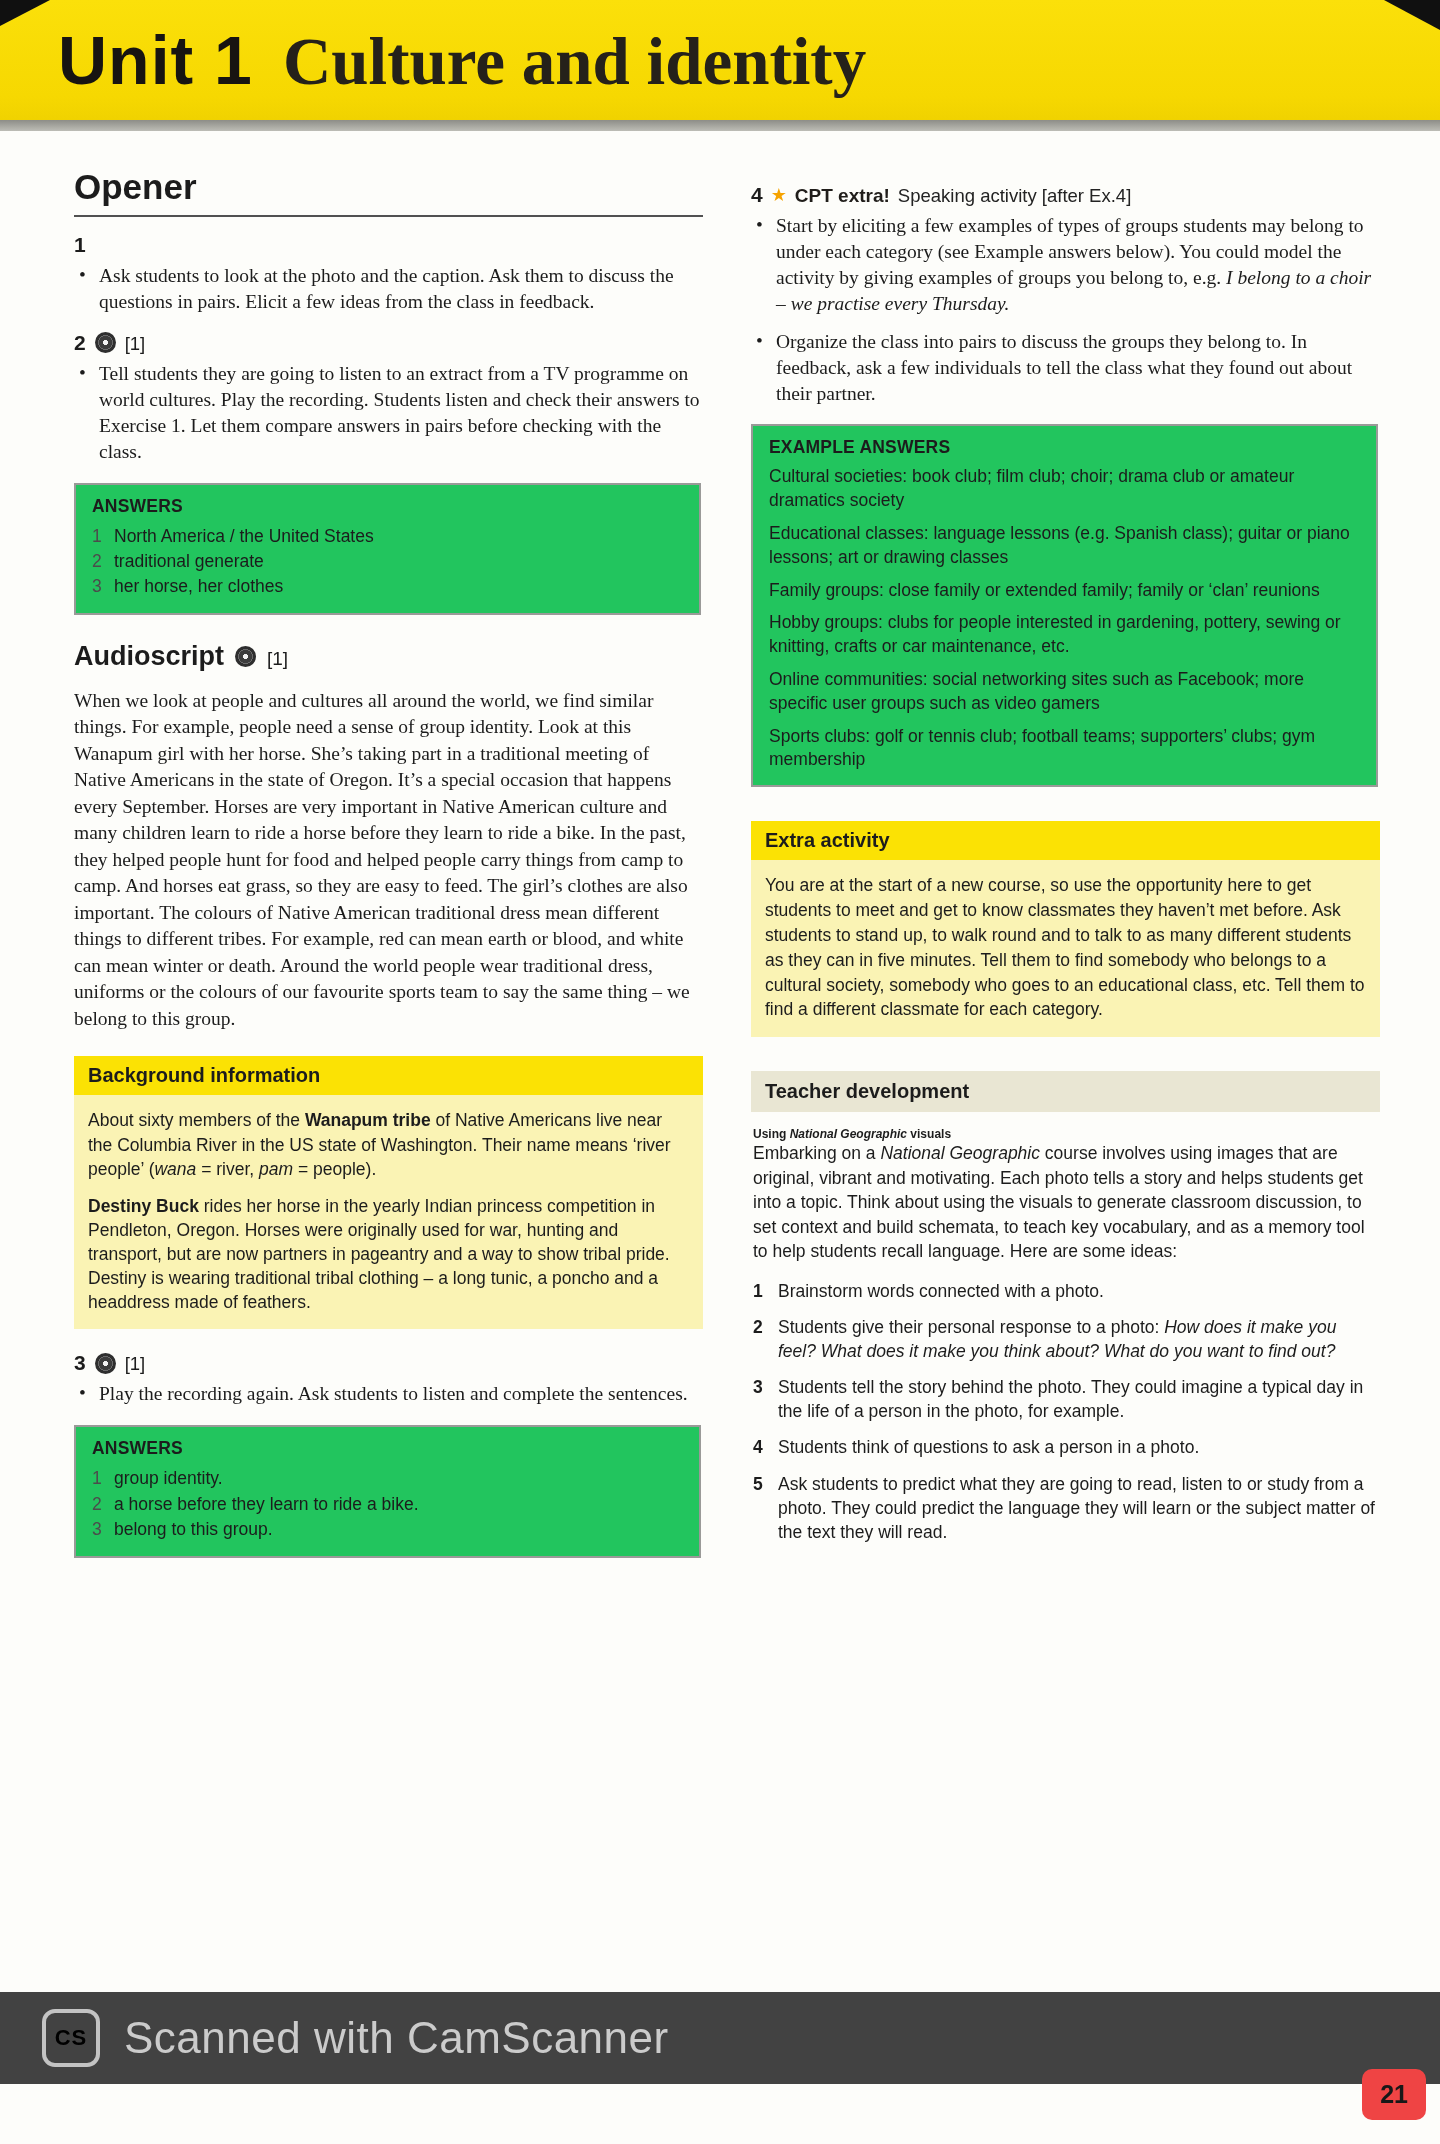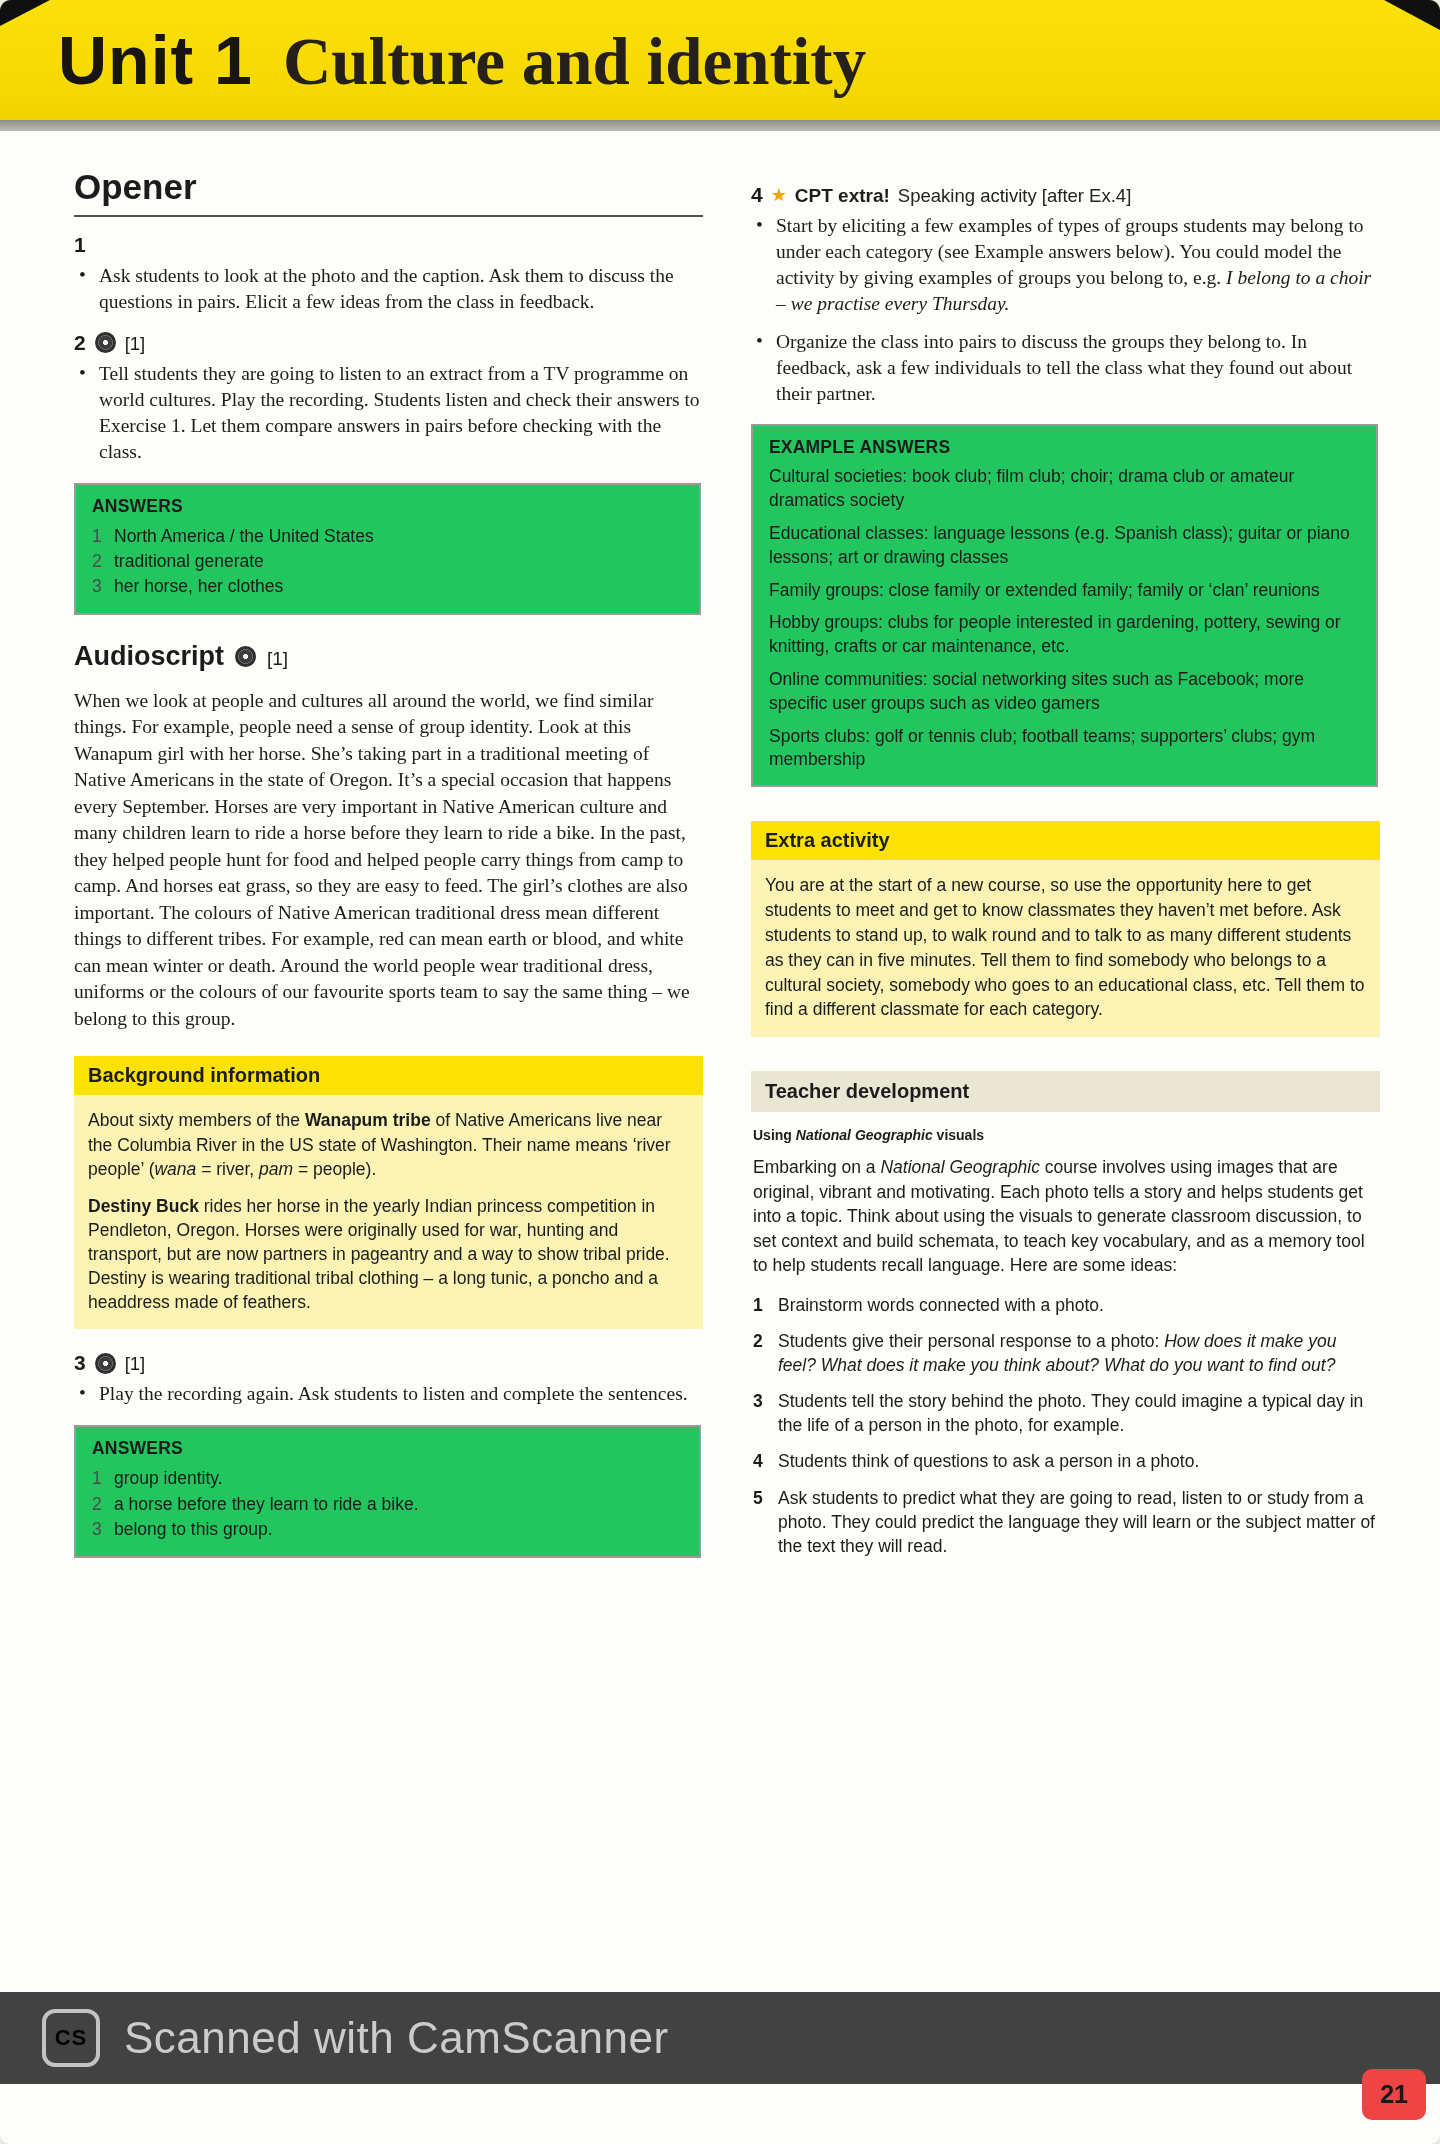--- a/index.html
+++ b/index.html
@@ -6,21 +6,20 @@
   html, body { margin: 0; padding: 0; background: #e9e9e6; }
   .page {
     position: relative;
     width: 1440px;
     height: 2144px;
     margin: 0 auto;
     background: #fdfdfa;
     overflow: hidden;
     font-family: "Liberation Sans", sans-serif;
     color: #1c1c1c;
-    border-radius: 11px;
   }
   
   .corner-tl { position:absolute; top:0; left:0; width:0; height:0;
     border-top:26px solid #101010; border-right:50px solid transparent; z-index:5; }
   .corner-tr { position:absolute; top:0; right:0; width:0; height:0;
     border-top:30px solid #101010; border-left:56px solid transparent; z-index:5; }
 
   
   .banner {
     height: 120px;
@@ -109,21 +108,21 @@
 
   .extra-activity { margin-top: 34px; }
   .extra-activity .yellow-box-body p { font-size: 17.5px; line-height: 1.42; }
 
   .td-box { margin-top: 34px; }
   .td-header {
     background: #e9e6d3; font-weight: bold; font-size: 20px;
     padding: 9px 14px;
   }
   .td-body { padding: 15px 2px 0; }
-  .td-sub { font-weight: bold; font-size: 14px; margin-bottom: 12px; }
+  .td-sub { font-weight: bold; font-size: 12px; margin-bottom: 0; }
   .td-intro { font-size: 17.5px; line-height: 1.4; margin-bottom: 15px; }
   .td-item { display: flex; gap: 13px; font-size: 17.5px; line-height: 1.38; margin-bottom: 12px; }
   .td-num { font-weight: bold; min-width: 12px; }
 
   
   .camscanner-bar {
     position: absolute; left: 0; right: 0; bottom: 60px; height: 92px;
     background: rgba(45, 45, 45, 0.9);
     display: flex; align-items: center; gap: 24px;
     padding-left: 42px; z-index: 4;

